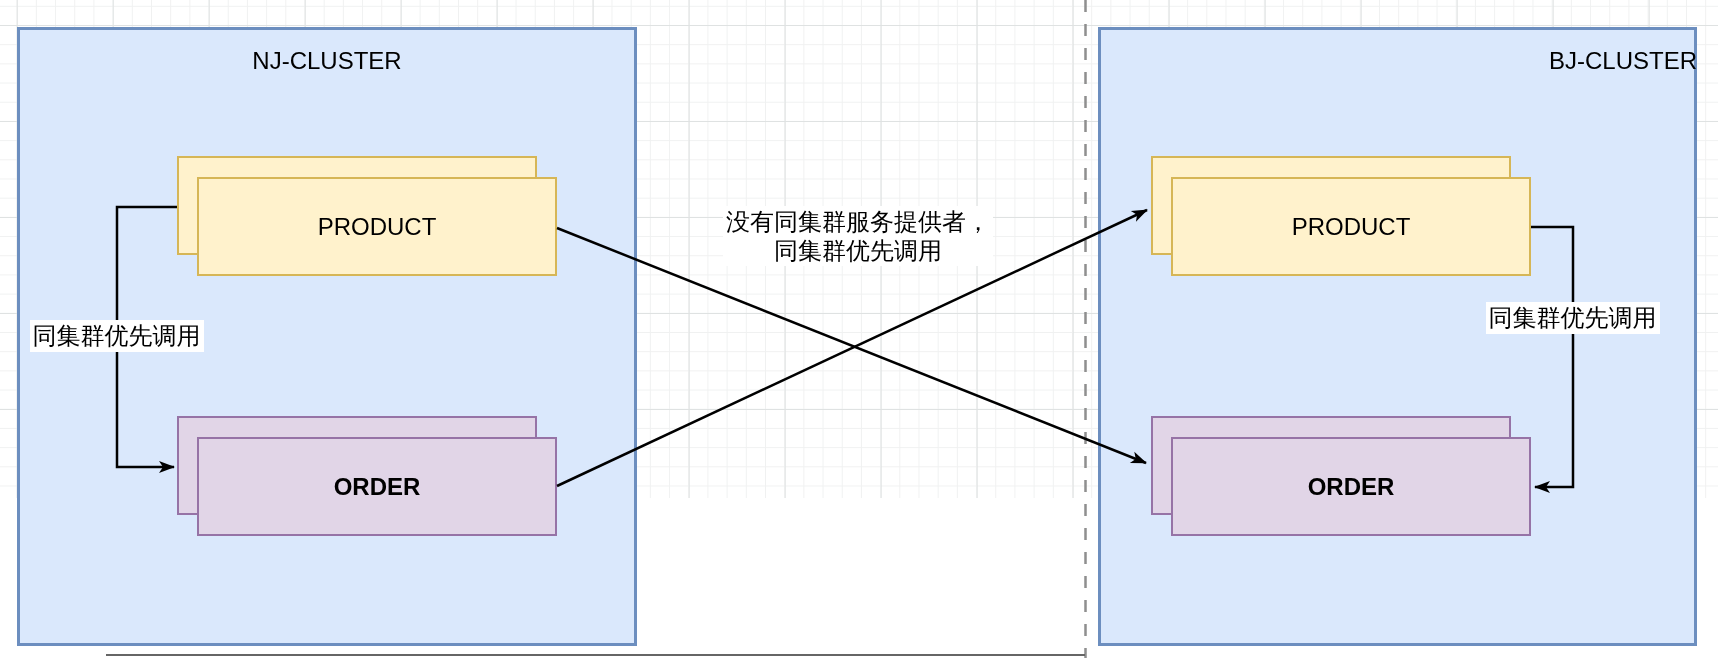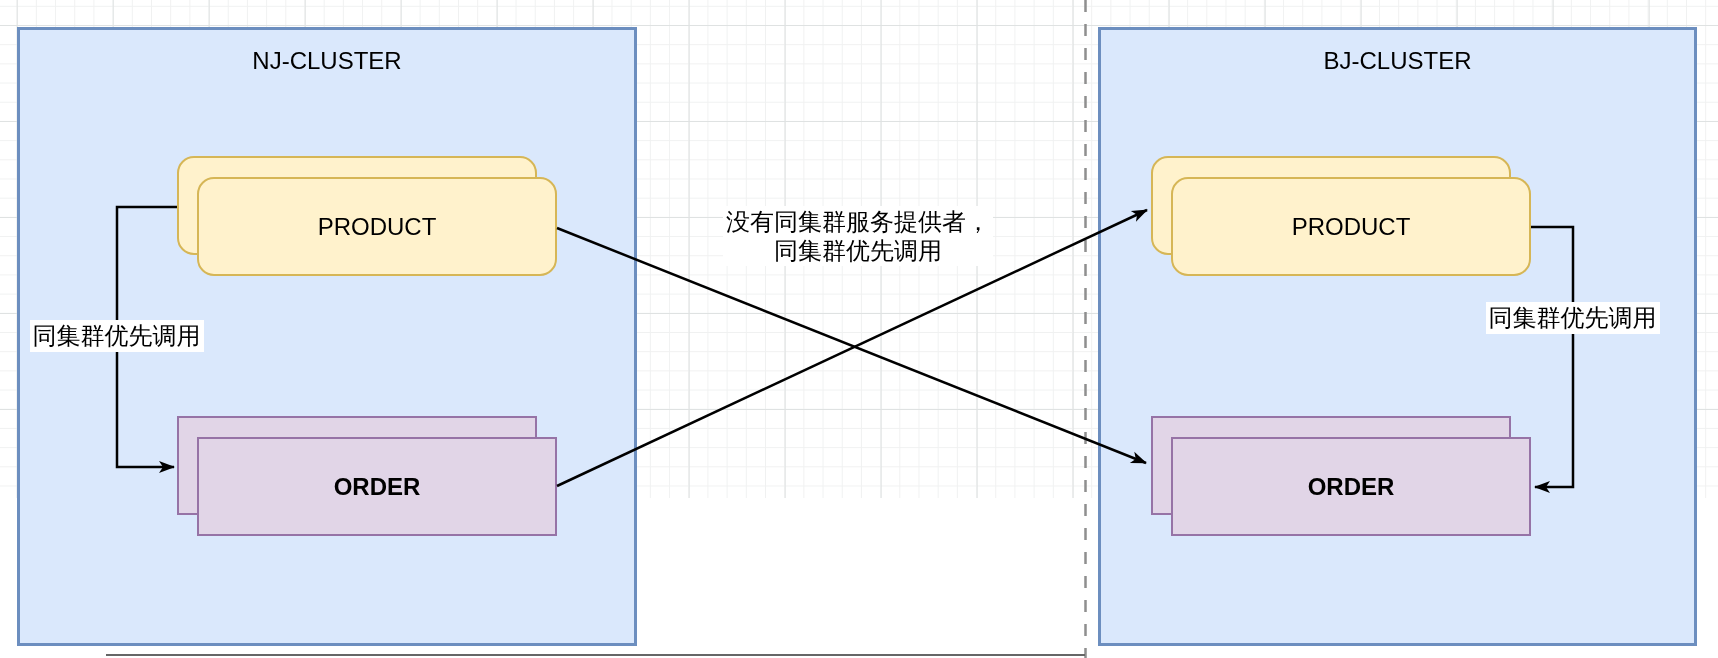--- a/index.html
+++ b/index.html
@@ -22,27 +22,27 @@
   .cluster{
     position:absolute;box-sizing:border-box;z-index:1;
     background:#dae8fc;border:3px solid #6c8ebf;
   }
   .cluster.nj{left:17px;top:27px;width:620px;height:619px;}
   .cluster.bj{left:1098px;top:27px;width:599px;height:619px;}
   .cluster-title{
     position:absolute;z-index:2;font-size:24px;line-height:28px;text-align:center;
   }
   .cluster-title.nj{left:17px;top:47px;width:620px;}
-  .cluster-title.bj{left:1098px;top:47px;width:599px;}
+  .cluster-title.bj{left:1098px;top:47px;width:599px;text-align:right;}
   .node{
     position:absolute;box-sizing:border-box;z-index:2;
     width:360px;height:99px;border:2px solid;
     display:flex;align-items:center;justify-content:center;
   }
-  .node.product{background:#fff2cc;border-color:#d6b656;border-radius:17px;}
+  .node.product{background:#fff2cc;border-color:#d6b656;}
   .node.order{background:#e1d5e7;border-color:#9673a6;font-weight:bold;}
   .node-label{font-size:24px;}
   .edges{position:absolute;left:0;top:0;z-index:3;}
   .edge-line{stroke:#000;stroke-width:2.5;fill:none;}
   .edge-label{
     position:absolute;z-index:4;transform:translate(-50%,-50%);
     background:#ffffff;font-size:24px;line-height:30px;
     white-space:nowrap;padding:1px 3px;text-align:center;
   }
   .edge-label.note{line-height:29px;}

